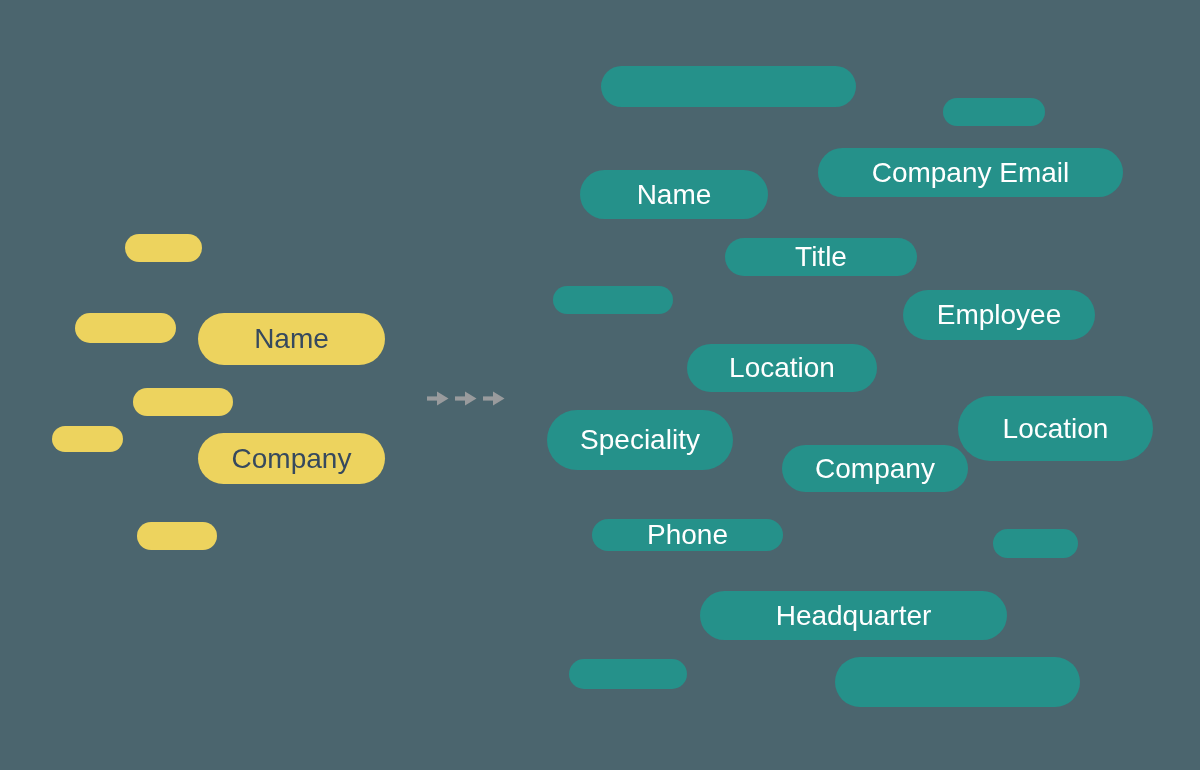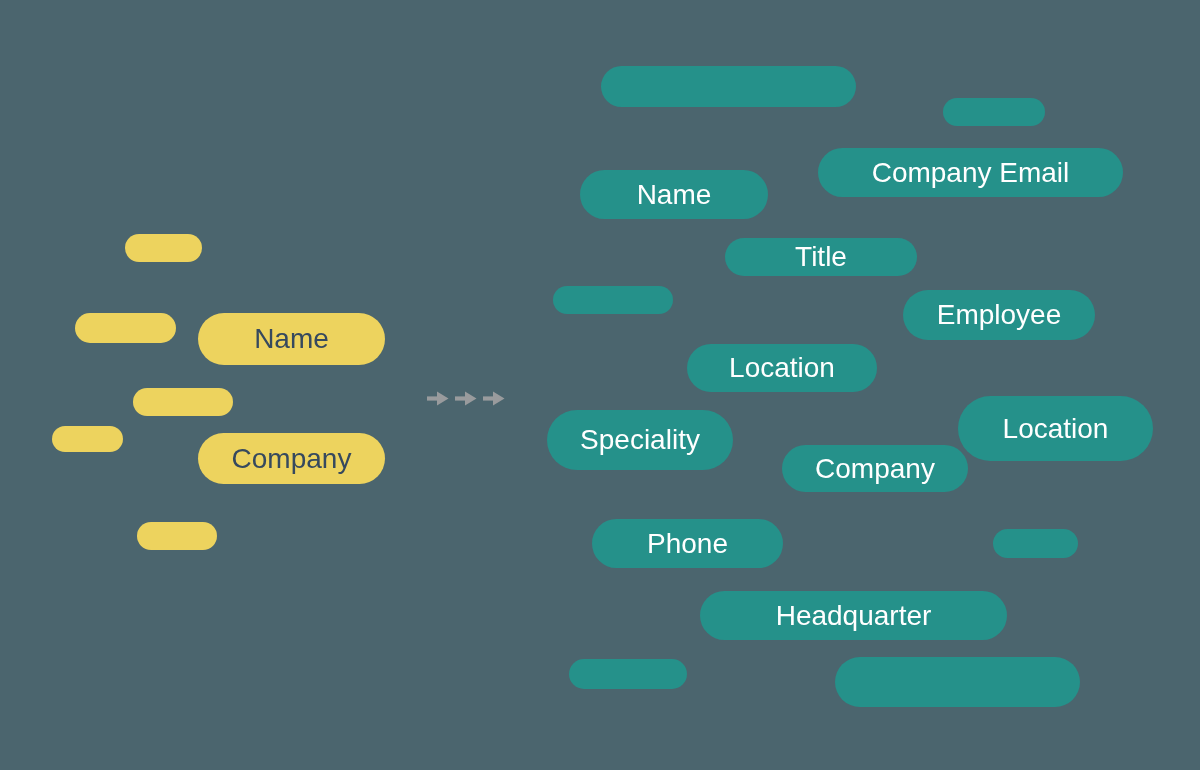--- a/index.html
+++ b/index.html
@@ -50,21 +50,21 @@
   .t1  { left: 943px; top: 98px;  width: 102px; height: 28px; }
   .t2  { left: 818px; top: 148px; width: 305px; height: 49px; }
   .t3  { left: 580px; top: 170px; width: 188px; height: 49px; }
   .t4  { left: 725px; top: 238px; width: 192px; height: 38px; }
   .t5  { left: 553px; top: 286px; width: 120px; height: 28px; }
   .t6  { left: 903px; top: 290px; width: 192px; height: 50px; }
   .t7  { left: 687px; top: 344px; width: 190px; height: 48px; }
   .t8  { left: 958px; top: 396px; width: 195px; height: 65px; }
   .t9  { left: 547px; top: 410px; width: 186px; height: 60px; }
   .t10 { left: 782px; top: 445px; width: 186px; height: 47px; }
-  .t11 { left: 592px; top: 519px; width: 191px; height: 49px; }
+  .t11 { left: 592px; top: 519px; width: 191px; height: 32px; }
   .t12 { left: 993px; top: 529px; width: 85px;  height: 29px; }
   .t13 { left: 700px; top: 591px; width: 307px; height: 49px; }
   .t14 { left: 569px; top: 659px; width: 118px; height: 30px; }
   .t15 { left: 835px; top: 657px; width: 245px; height: 50px; }
 
   
   .arrows {
     position: absolute;
     left: 427px;
     top: 391px;

